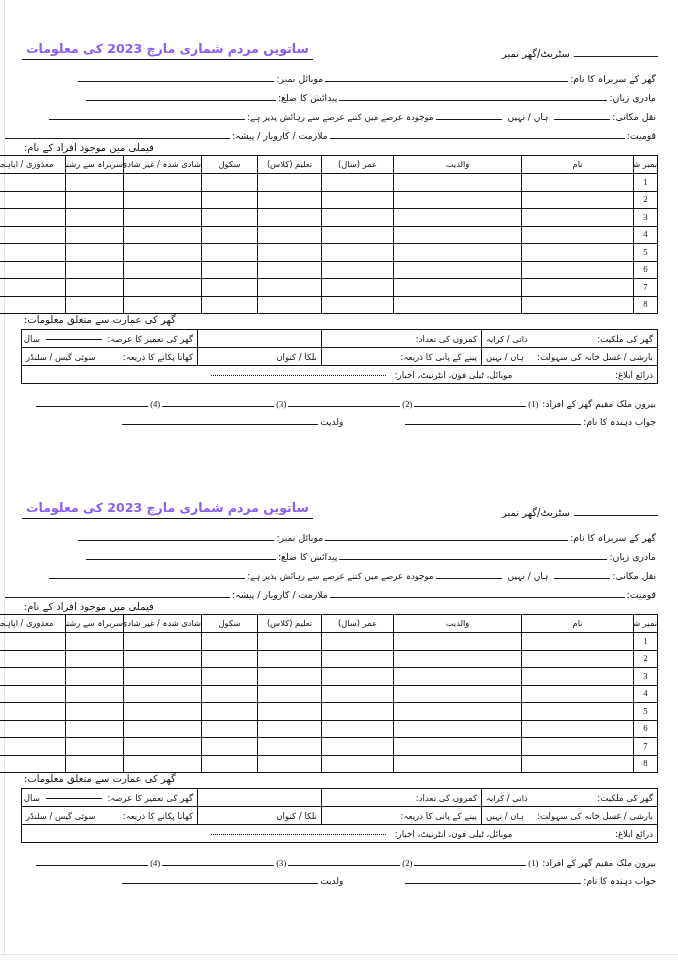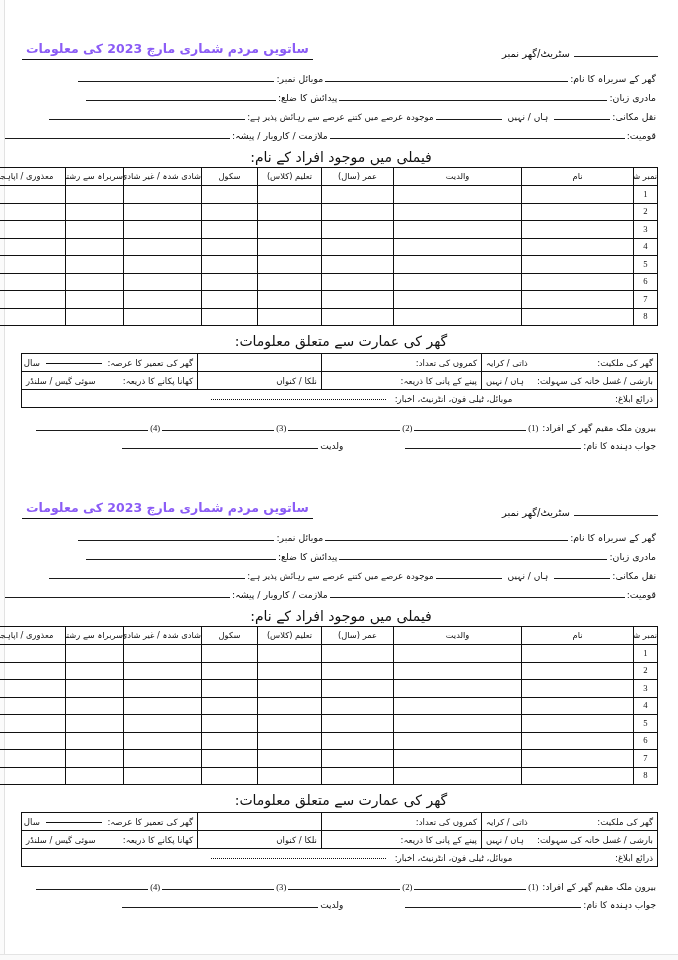--- a/index.html
+++ b/index.html
@@ -105,24 +105,24 @@
     height: 1px;
     margin-bottom: 3px;
   }
   .opt {
     font-size: 9px;
     color: #111;
     white-space: nowrap;
     padding: 0 6px 1px 6px;
   }
   .sec-label {
-    font-size: 14px;
+    font-size: 10px;
     color: #111;
-    text-align: center;
-    margin-top: 7px;
+    text-align: left;
+    margin-top: 0;
     padding-left: 2px;
     white-space: nowrap;
   }
 
   
   table.members {
     width: 100%;
     border-collapse: collapse;
     table-layout: fixed;
     margin-top: 2px;

